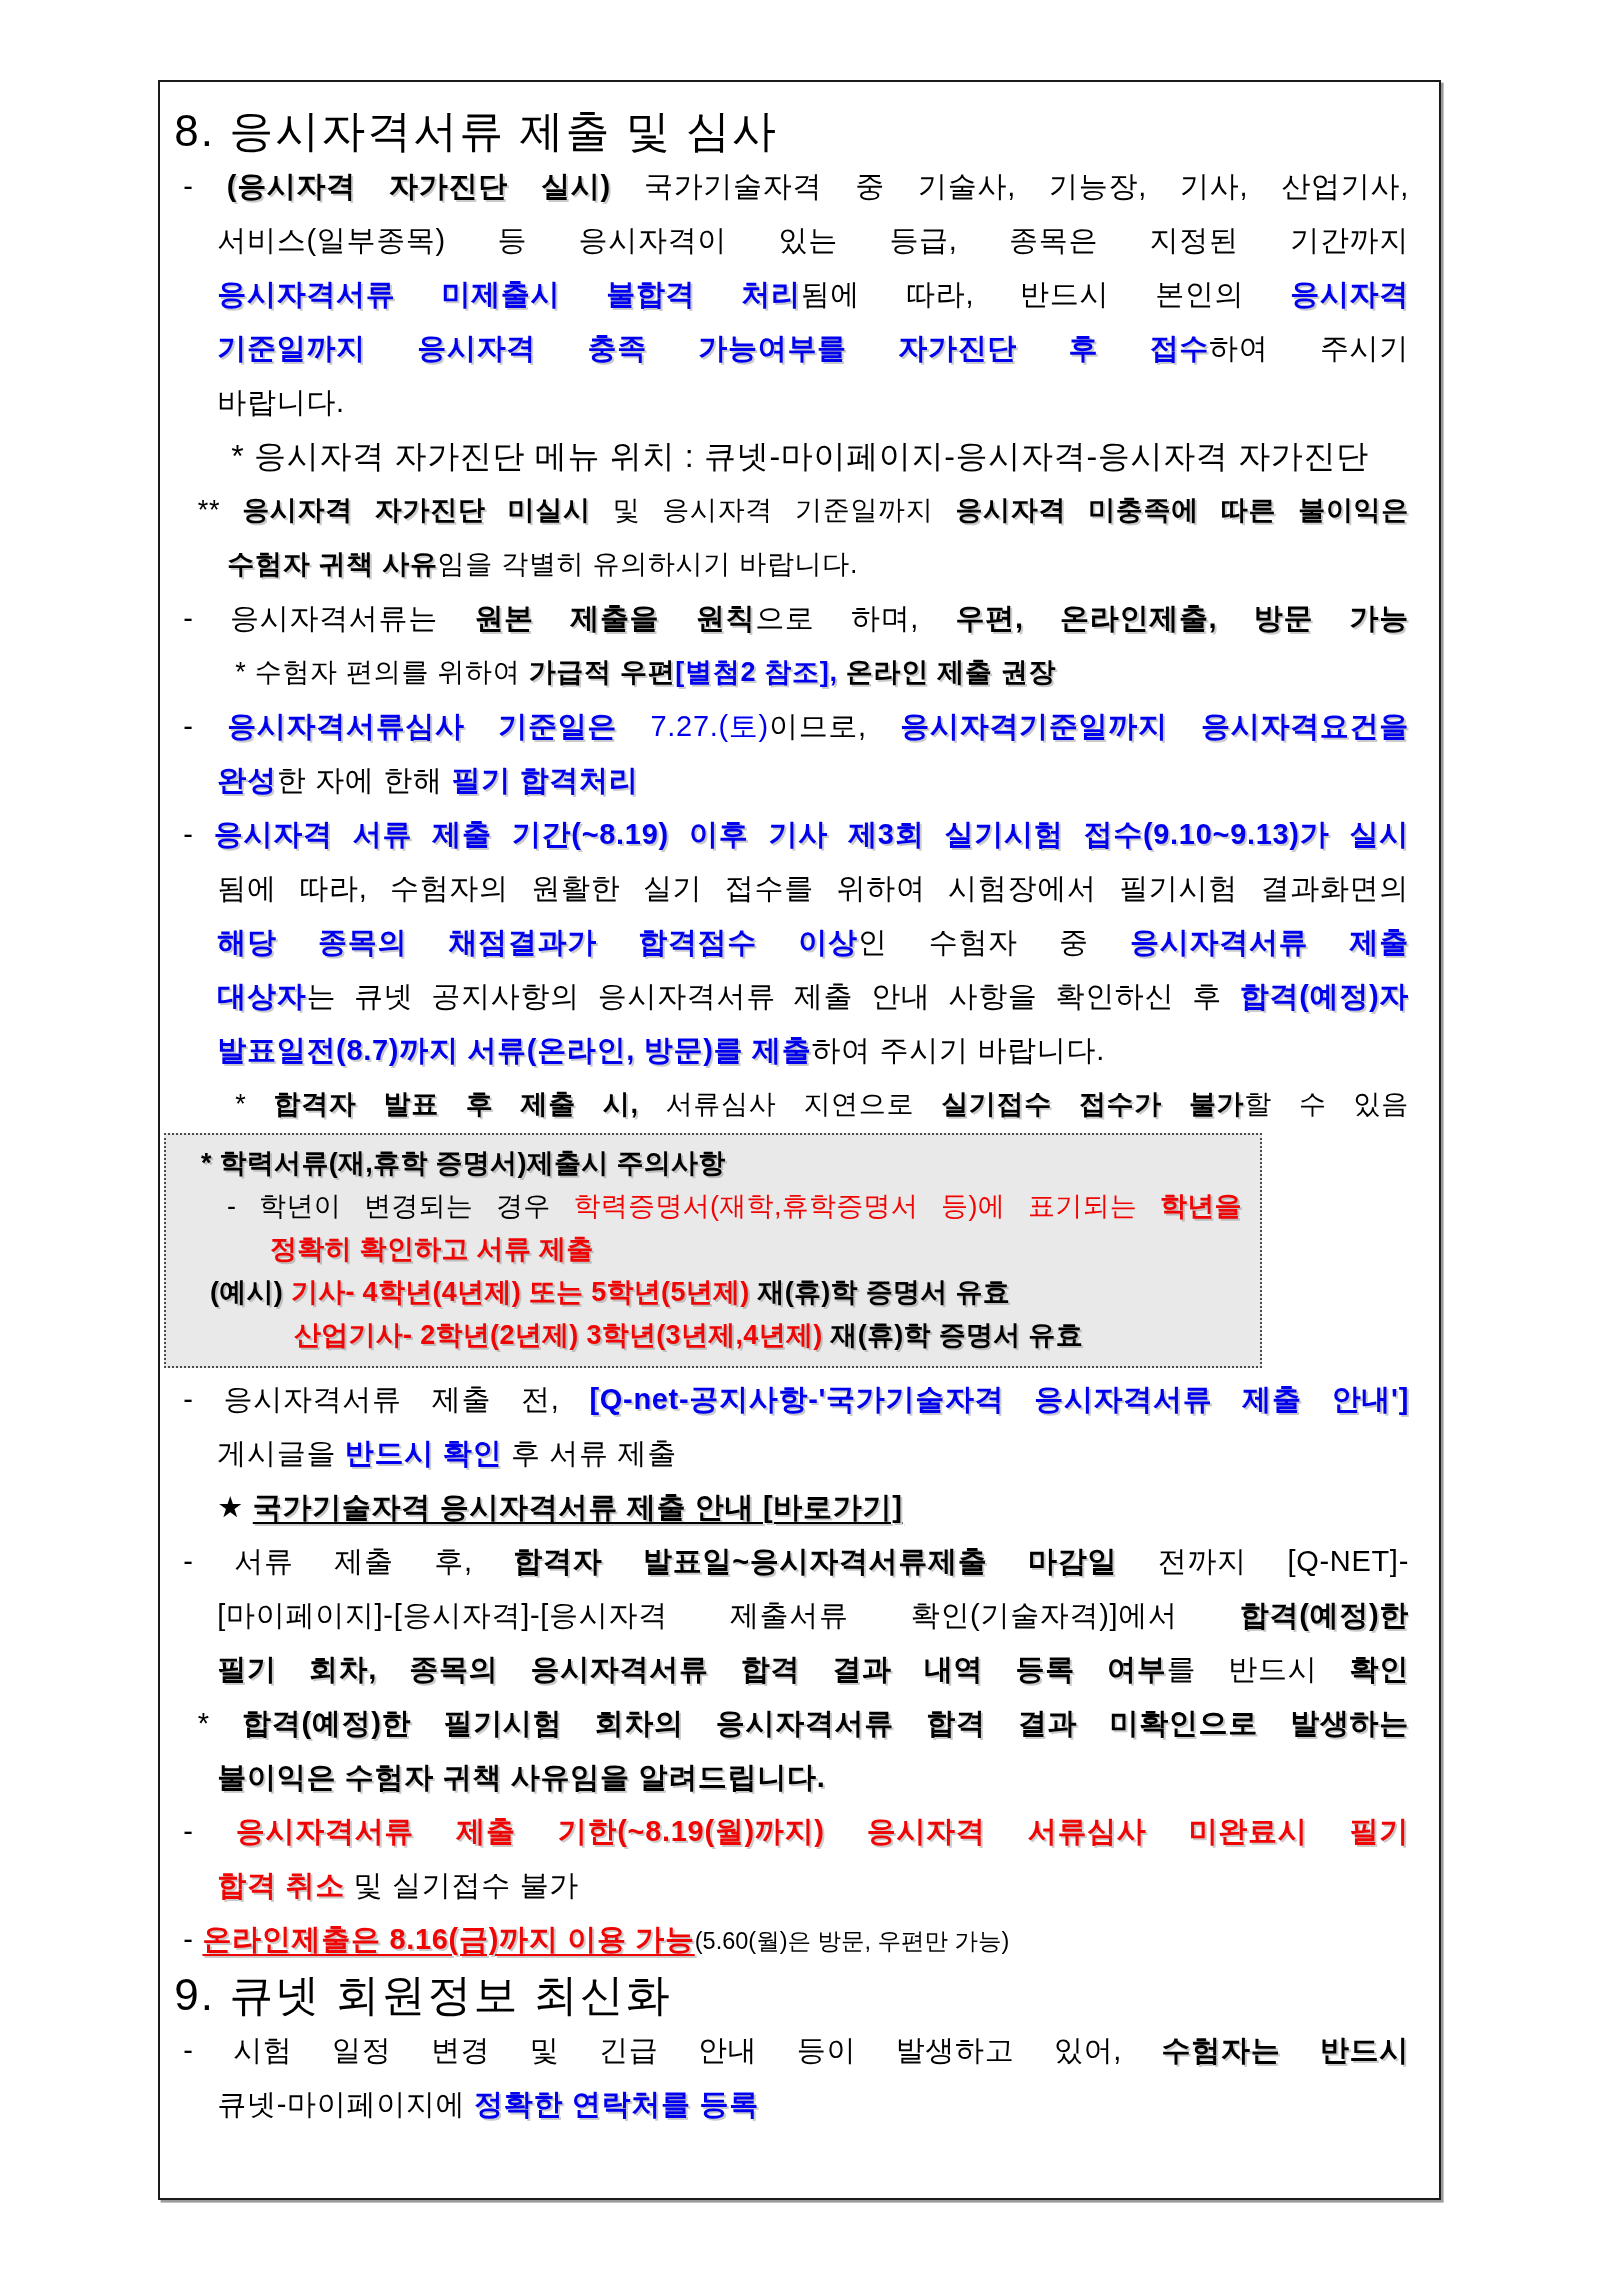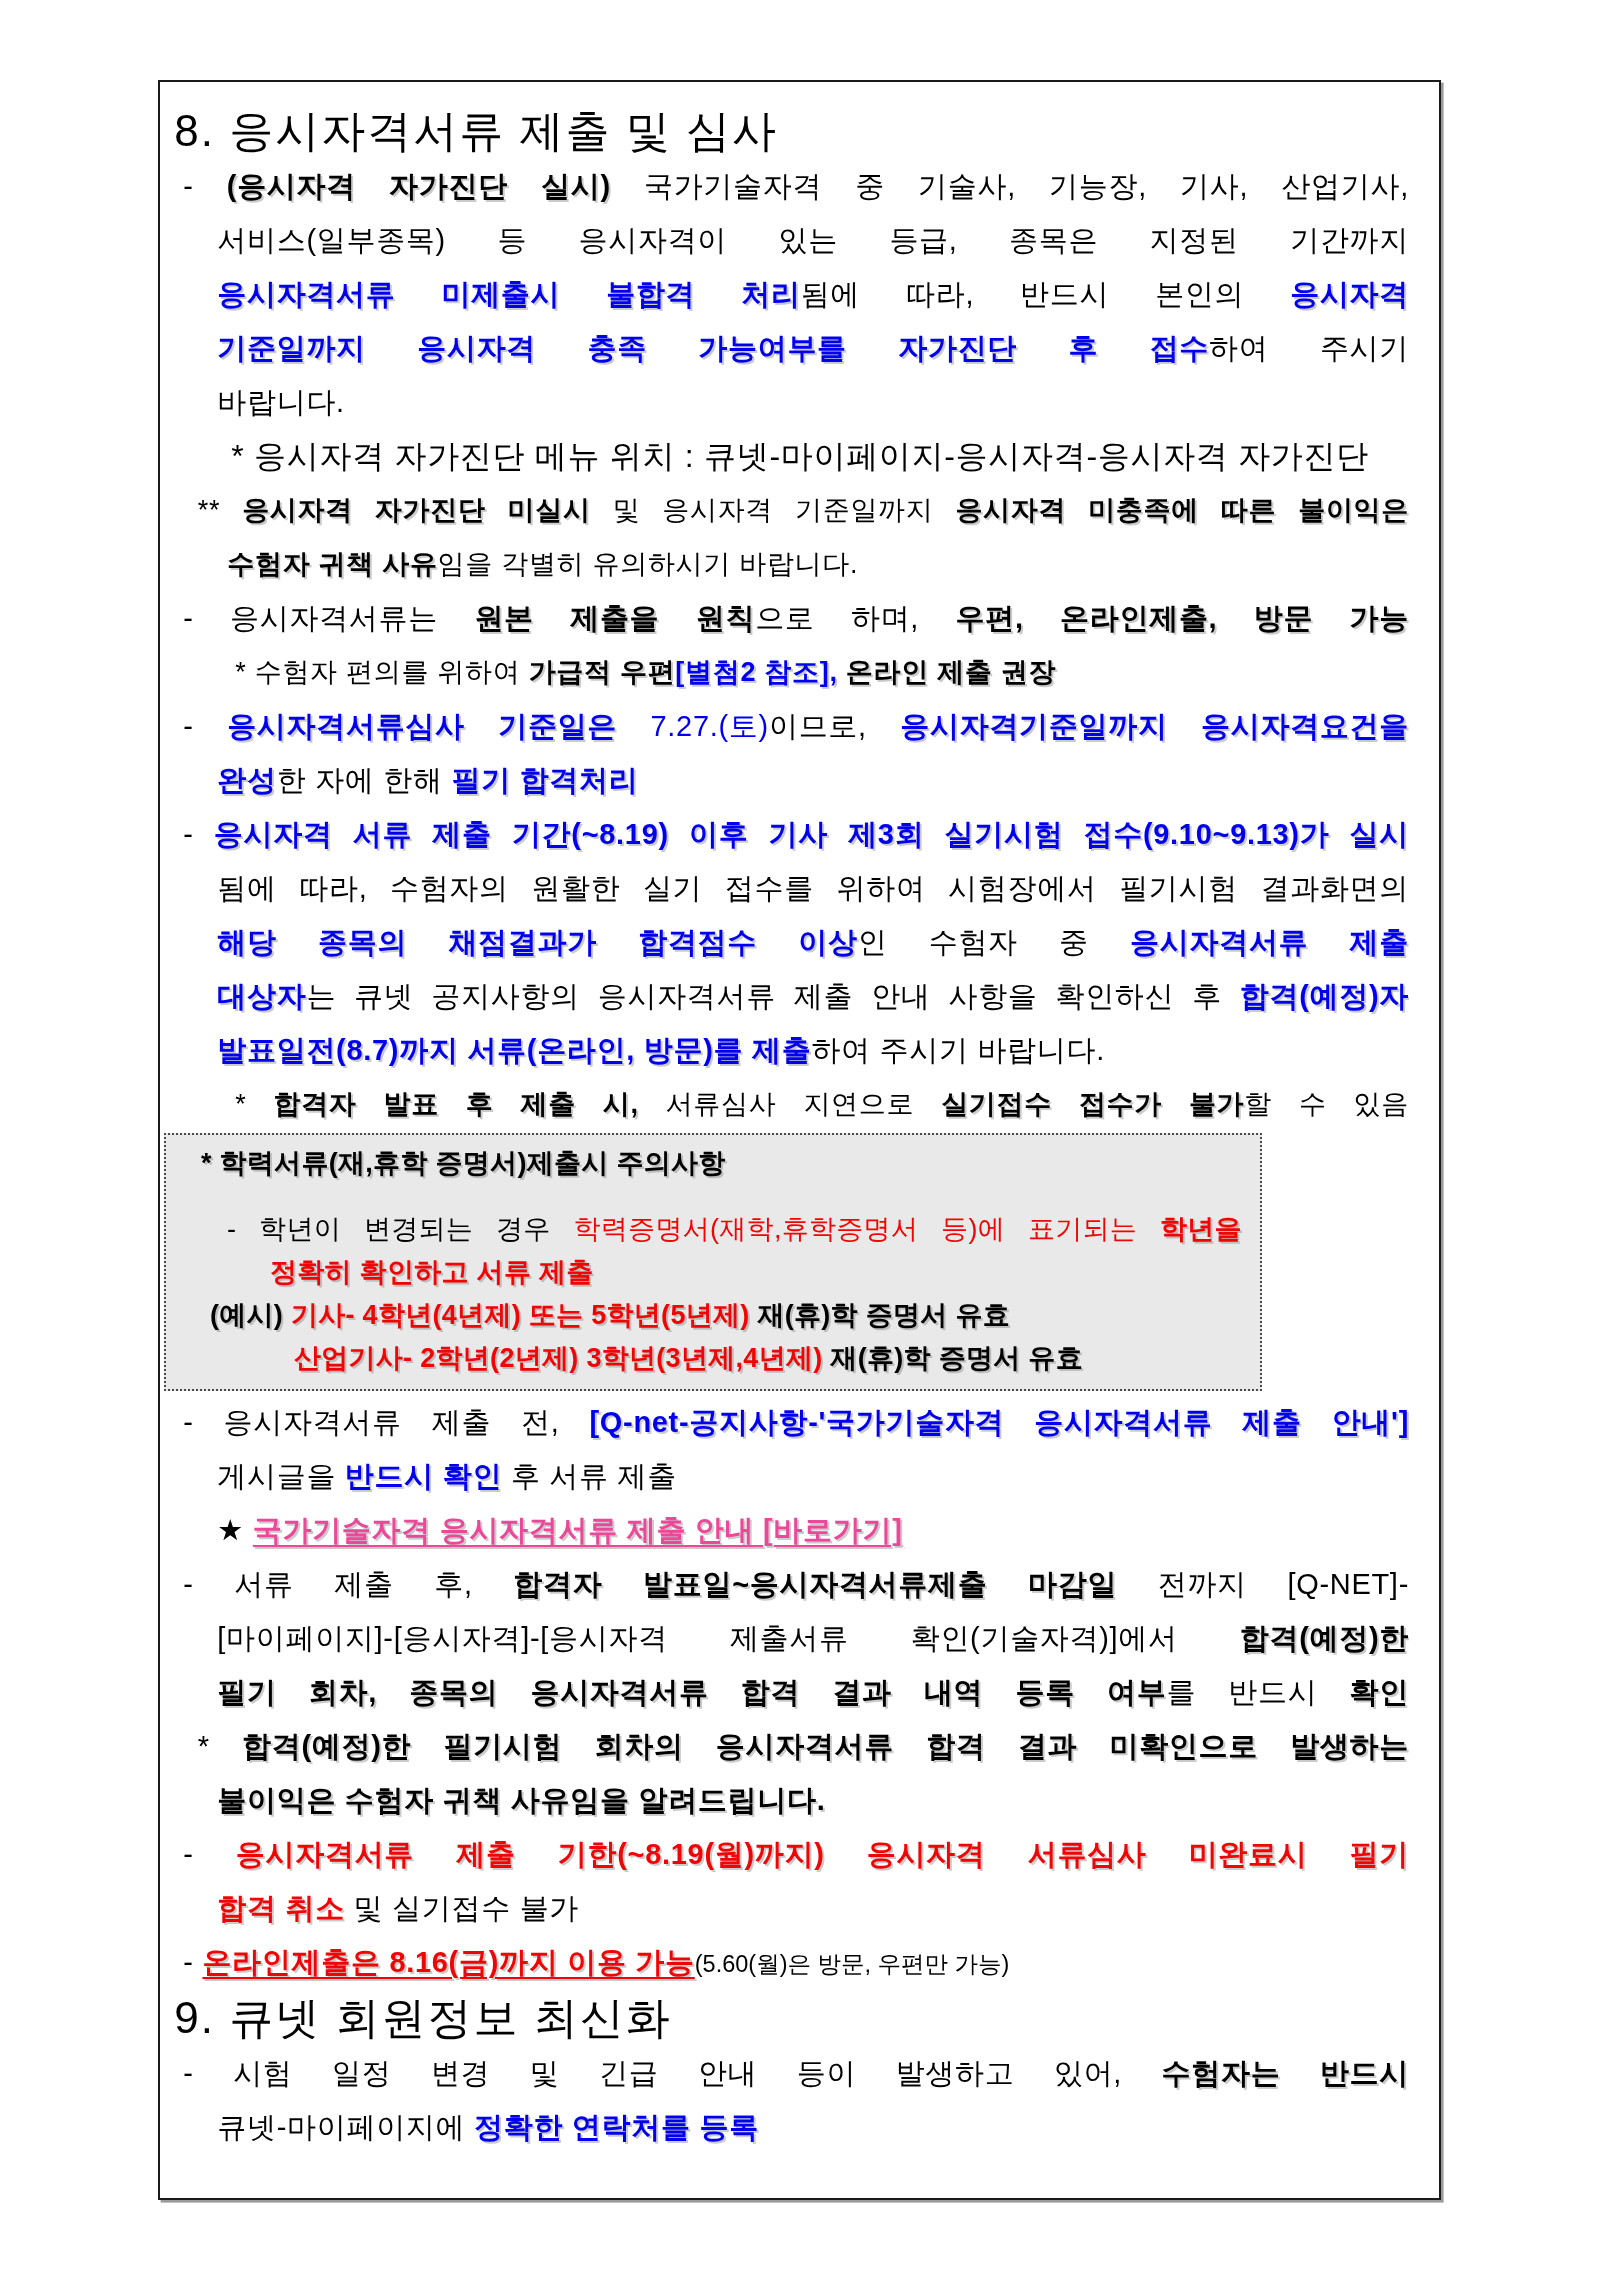--- a/index.html
+++ b/index.html
@@ -7,31 +7,31 @@
   .frame{position:absolute;left:158px;top:80px;width:1283px;height:2120px;border:2px solid #1a1a1a;box-sizing:border-box;background:#fff;box-shadow:2.6px 2.6px 0 #9a9a9a;padding:19.6px 30px 0 14.3px;overflow:hidden;}
   .ln{font-size:29px;line-height:54px;height:54px;letter-spacing:0.7px;overflow:hidden;white-space:nowrap;}
   .j{text-align:justify;text-align-last:justify;white-space:normal;}
   .h1{font-size:44px;line-height:57px;height:57px;letter-spacing:2px;font-weight:500;}
   .md{font-size:27px;}
   .sm{font-size:32px;}
   .xs{font-size:23.5px;letter-spacing:0;}
   .b{font-weight:bold;text-shadow:2px 2px 0 rgba(125,125,125,0.40);}
   .blue{color:#0000ee;}
   .red{color:#f00505;}
-  .purple{color:#ec4899;text-align:center;}
+  .purple{color:#000000;text-align:center;}
   .u{text-decoration:underline;text-decoration-thickness:2px;text-underline-offset:5.2px;}
   .i1{padding-left:9px;}  
   .i2{padding-left:43px;}  
   .i3{padding-left:57px;}  
   .i4{padding-left:23.5px;}  
   .i5{padding-left:53px;}  
   .i6{padding-left:61px;}  
   .notebox{margin:2.6px 0 3.9px -10.4px;width:1098px;box-sizing:border-box;background:#e9e9e9;border:2px dotted #4a4a4a;padding:6.5px 18px 9px 18px;}
   .bln{font-size:27px;line-height:43px;height:43px;letter-spacing:0.3px;overflow:hidden;white-space:nowrap;}
-  .bj{text-align:justify;text-align-last:justify;white-space:normal;margin-top:23px;}
+  .bj{text-align:justify;text-align-last:justify;white-space:normal;}
   .bi1{padding-left:17px;}
   .bi2{padding-left:43px;}
   .bi3{padding-left:86px;}
   .bi4{padding-left:26px;}
   .bi5{padding-left:110px;}
 </style>
 </head>
 <body>
 
 <div class="frame">

